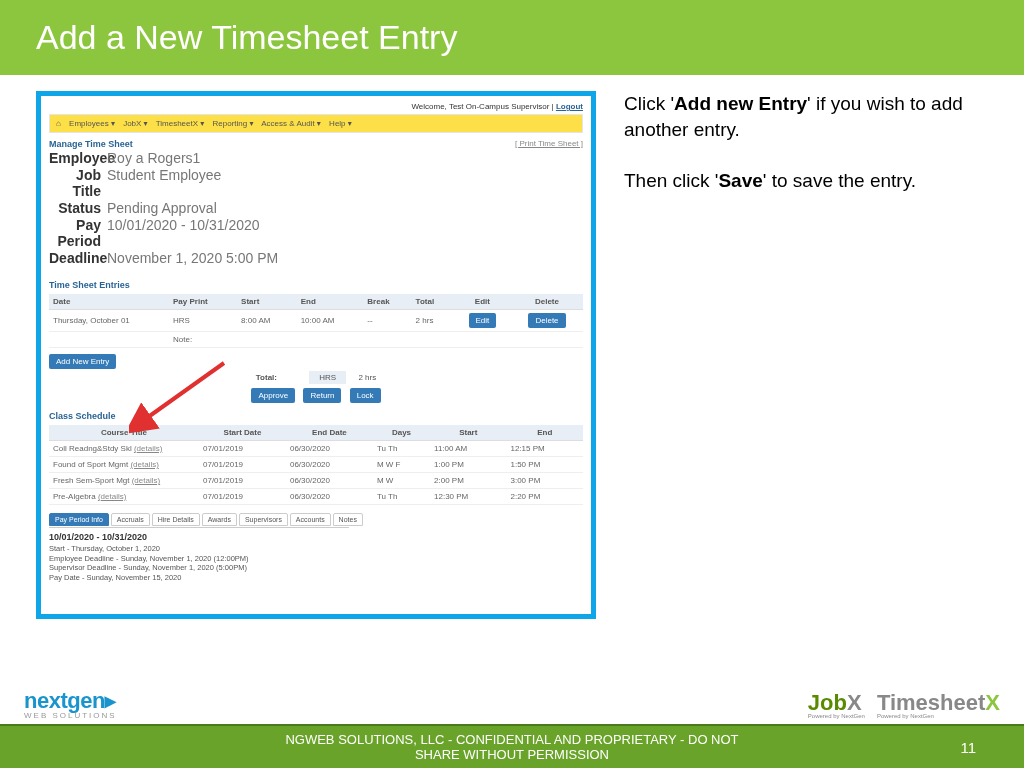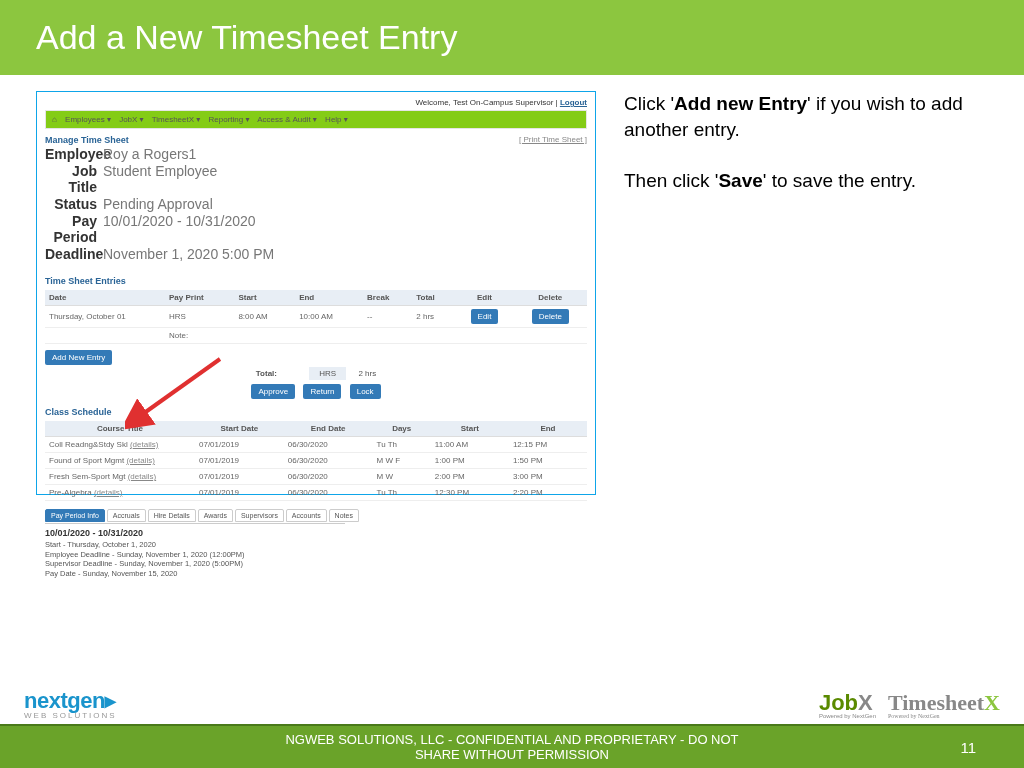--- a/index.html
+++ b/index.html
@@ -1,24 +1,24 @@
 <!DOCTYPE html>
 <html><head>
 <meta charset="utf-8">
 <style>
 * { box-sizing: border-box; margin: 0; padding: 0; }
 body { font-family: Arial, sans-serif; background: #fff; width: 1024px; height: 768px; position: relative; overflow: hidden; }
 .title-bar { background: #8cc63f; color: #fff; padding: 18px 36px; font-size: 34px; font-weight: 300; }
 .slide-body { display: flex; padding: 16px 36px 0 36px; gap: 28px; }
-.screenshot { width: 560px; height: 404px; border: 1px solid #0ea5e9; background: #fff; padding: 6px 8px; font-size: 8px; color: #555; position: relative; }
+.screenshot { width: 560px; height: 528px; border: 5px solid #0ea5e9; background: #fff; padding: 6px 8px; font-size: 8px; color: #555; position: relative; }
 .instructions { flex: 1; font-size: 19px; color: #000; line-height: 1.35; }
 .instructions b { font-weight: bold; }
 .welcome { text-align: right; font-size: 8px; color: #333; }
 .welcome .logout { color: #2a6496; text-decoration: underline; font-weight: bold; }
-.navbar { background: #84cc16; border: 1px solid #e5e5e5; padding: 4px 6px; margin: 3px 0 6px; font-size: 8px; color: #555; }
+.navbar { background: #fde047; border: 1px solid #e5e5e5; padding: 4px 6px; margin: 3px 0 6px; font-size: 8px; color: #555; }
 .navbar span { margin-right: 6px; }
 .section-title { color: #2a6496; font-size: 9px; font-weight: bold; margin: 4px 0; }
 .print-link { float: right; color: #888; text-decoration: underline; font-size: 8px; }
 .info-row { display: flex; font-size: 14px; margin: 1px 0; }
 .info-row .lbl { width: 52px; text-align: right; margin-right: 6px; color: #333; font-weight: bold; }
 .info-row .val { color: #777; }
 .tbl { width: 100%; border-collapse: collapse; font-size: 8px; margin-top: 2px; }
 .tbl th { background: #e8eef5; padding: 3px 4px; text-align: left; font-weight: bold; border-bottom: 1px solid #ddd; }
 .tbl td { padding: 3px 4px; border-bottom: 1px solid #eee; color: #666; }
 .btn { background: #337ab7; color: #fff; border: none; padding: 3px 7px; font-size: 8px; border-radius: 2px; }
@@ -33,21 +33,21 @@
 .period-title { font-weight: bold; font-size: 9px; margin: 4px 0 2px; color: #333; }
 .period-line { font-size: 7.5px; color: #555; margin: 0.5px 0; }
 .arrow { position: absolute; left: 88px; top: 262px; width: 100px; height: 80px; pointer-events: none; }
 .footer { position: absolute; bottom: 0; left: 0; right: 0; }
 .logo-row { display: flex; justify-content: space-between; align-items: center; padding: 0 24px 4px; gap: 40px; }
 .logo-ng { color: #1a94cc; font-size: 22px; font-weight: bold; letter-spacing: -0.5px; }
 .logo-ng .sub { color: #999; font-size: 8px; font-weight: normal; display: block; letter-spacing: 2px; margin-top: -3px; }
 .logo-right { display: flex; gap: 12px; align-items: center; }
 .logo-jobx { color: #5a8a00; font-size: 22px; font-weight: bold; }
 .logo-jobx .x { color: #888; }
-.logo-tsx { color: #888; font-size: 22px; font-weight: bold; font-family: Liberation Serif, serif; }
+.logo-tsx { color: #888; font-size: 22px; font-weight: bold; }
 .logo-tsx .x { color: #8cc63f; }
 .logo-sub { font-size: 6px; color: #888; font-weight: normal; display: block; margin-top: -3px; }
 .green-bar { background: #6aa329; color: #fff; display: flex; align-items: center; justify-content: center; height: 44px; position: relative; font-size: 13px; border-top: 2px solid #4a7a1a; }
 .green-bar .page-num { position: absolute; right: 48px; font-size: 15px; }
 .details { text-decoration: underline; color: #888; }
 </style>
 </head>
 <body>
 
 <div class="title-bar">Add a New Timesheet Entry</div>

